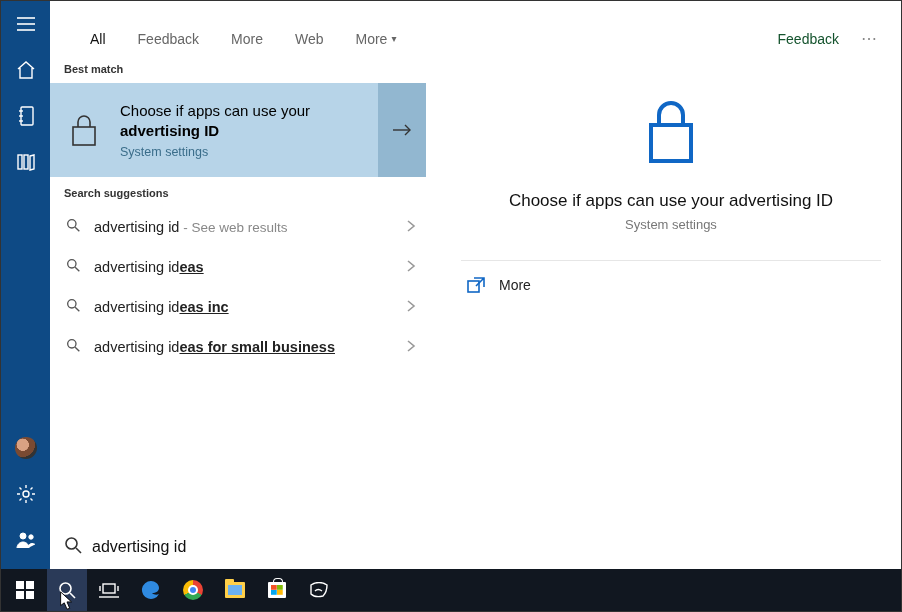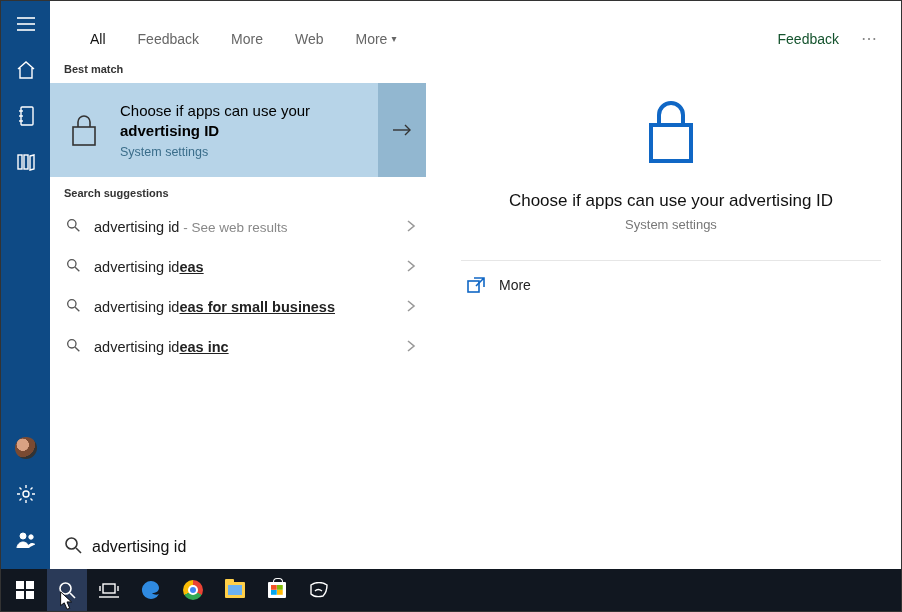--- a/index.html
+++ b/index.html
@@ -244,31 +244,31 @@
           <span class="s-text">advertising id<b>eas</b></span>
           <span class="s-caret"><svg width="10" height="14" viewBox="0 0 10 14" fill="none" stroke="#999" stroke-width="1.6">
               <path d="M2 2 L8 7 L2 12"></path>
             </svg></span>
         </div>
         <div class="sugg-row">
           <span class="s-icon"><svg width="15" height="15" viewBox="0 0 18 18" fill="none" stroke="#555" stroke-width="1.6">
               <circle cx="7" cy="7" r="5"></circle>
               <line x1="11" y1="11" x2="16" y2="16"></line>
             </svg></span>
-          <span class="s-text">advertising id<b>eas for small business</b></span>
+          <span class="s-text">advertising id<b>eas inc</b></span>
           <span class="s-caret"><svg width="10" height="14" viewBox="0 0 10 14" fill="none" stroke="#999" stroke-width="1.6">
               <path d="M2 2 L8 7 L2 12"></path>
             </svg></span>
         </div>
         <div class="sugg-row">
           <span class="s-icon"><svg width="15" height="15" viewBox="0 0 18 18" fill="none" stroke="#555" stroke-width="1.6">
               <circle cx="7" cy="7" r="5"></circle>
               <line x1="11" y1="11" x2="16" y2="16"></line>
             </svg></span>
-          <span class="s-text">advertising id<b>eas inc</b></span>
+          <span class="s-text">advertising id<b>eas for small business</b></span>
           <span class="s-caret"><svg width="10" height="14" viewBox="0 0 10 14" fill="none" stroke="#999" stroke-width="1.6">
               <path d="M2 2 L8 7 L2 12"></path>
             </svg></span>
         </div>
       </div>
   </div>
 
   <div class="preview">
     <div class="hero">
       <div>

